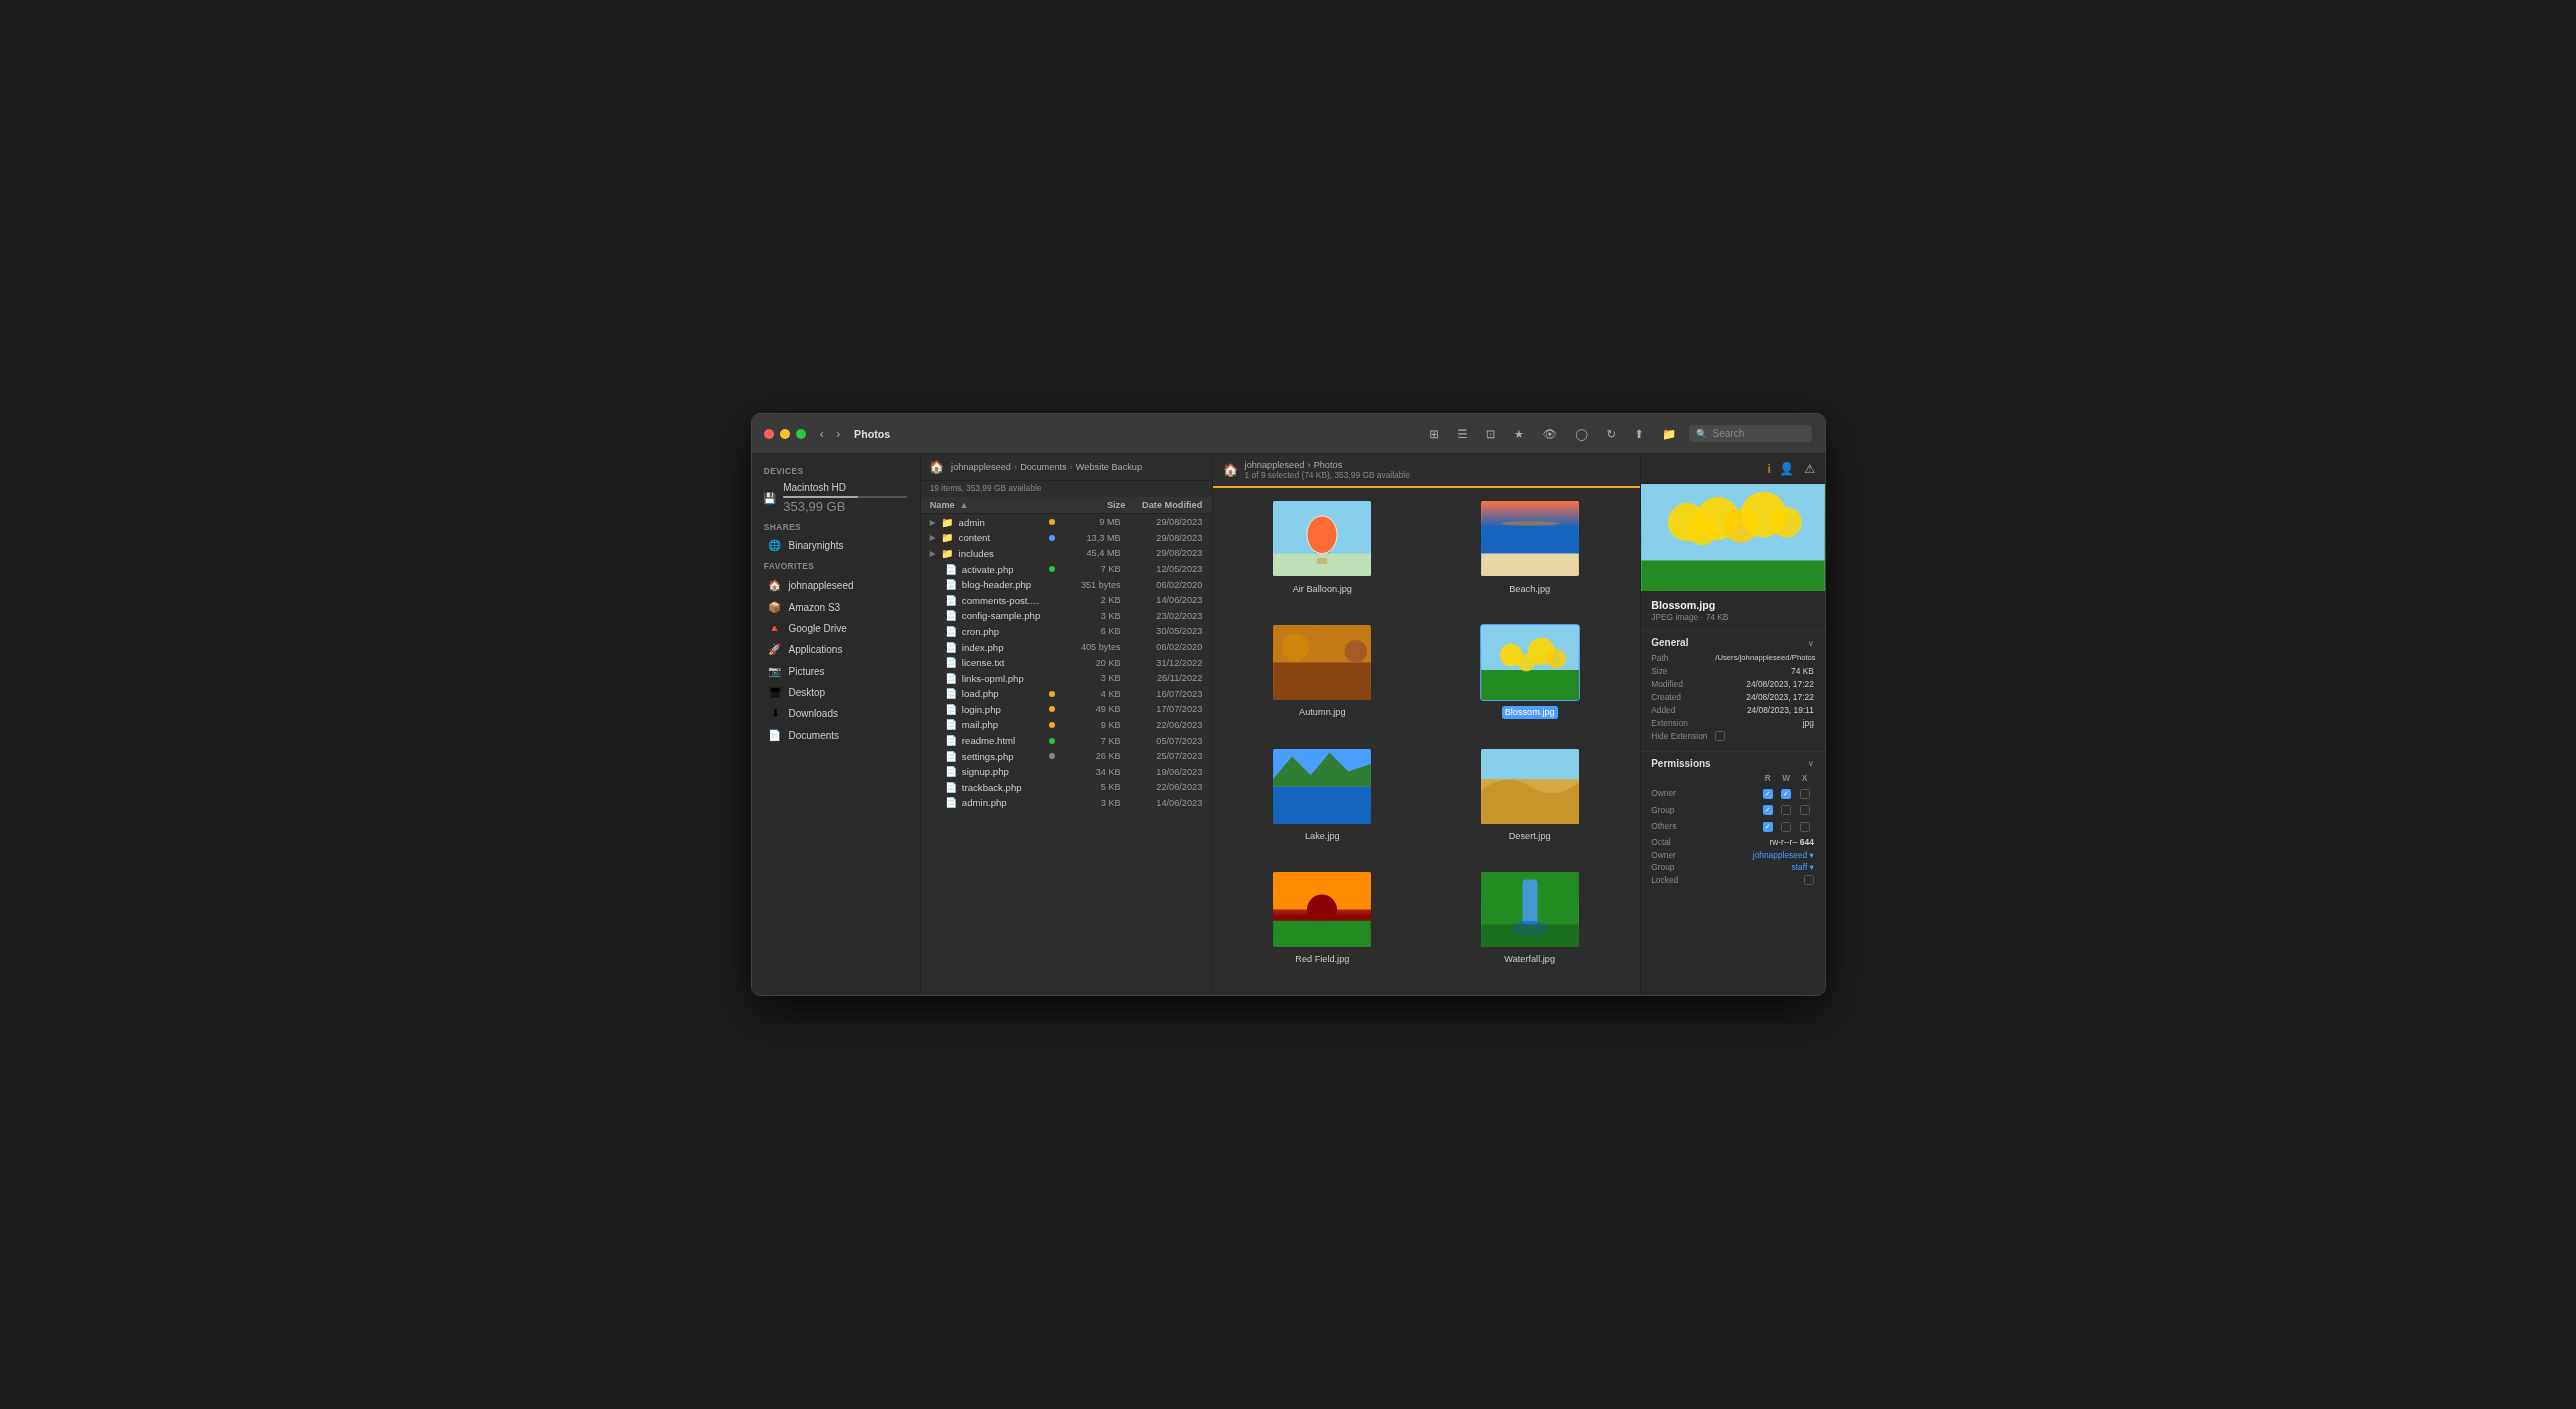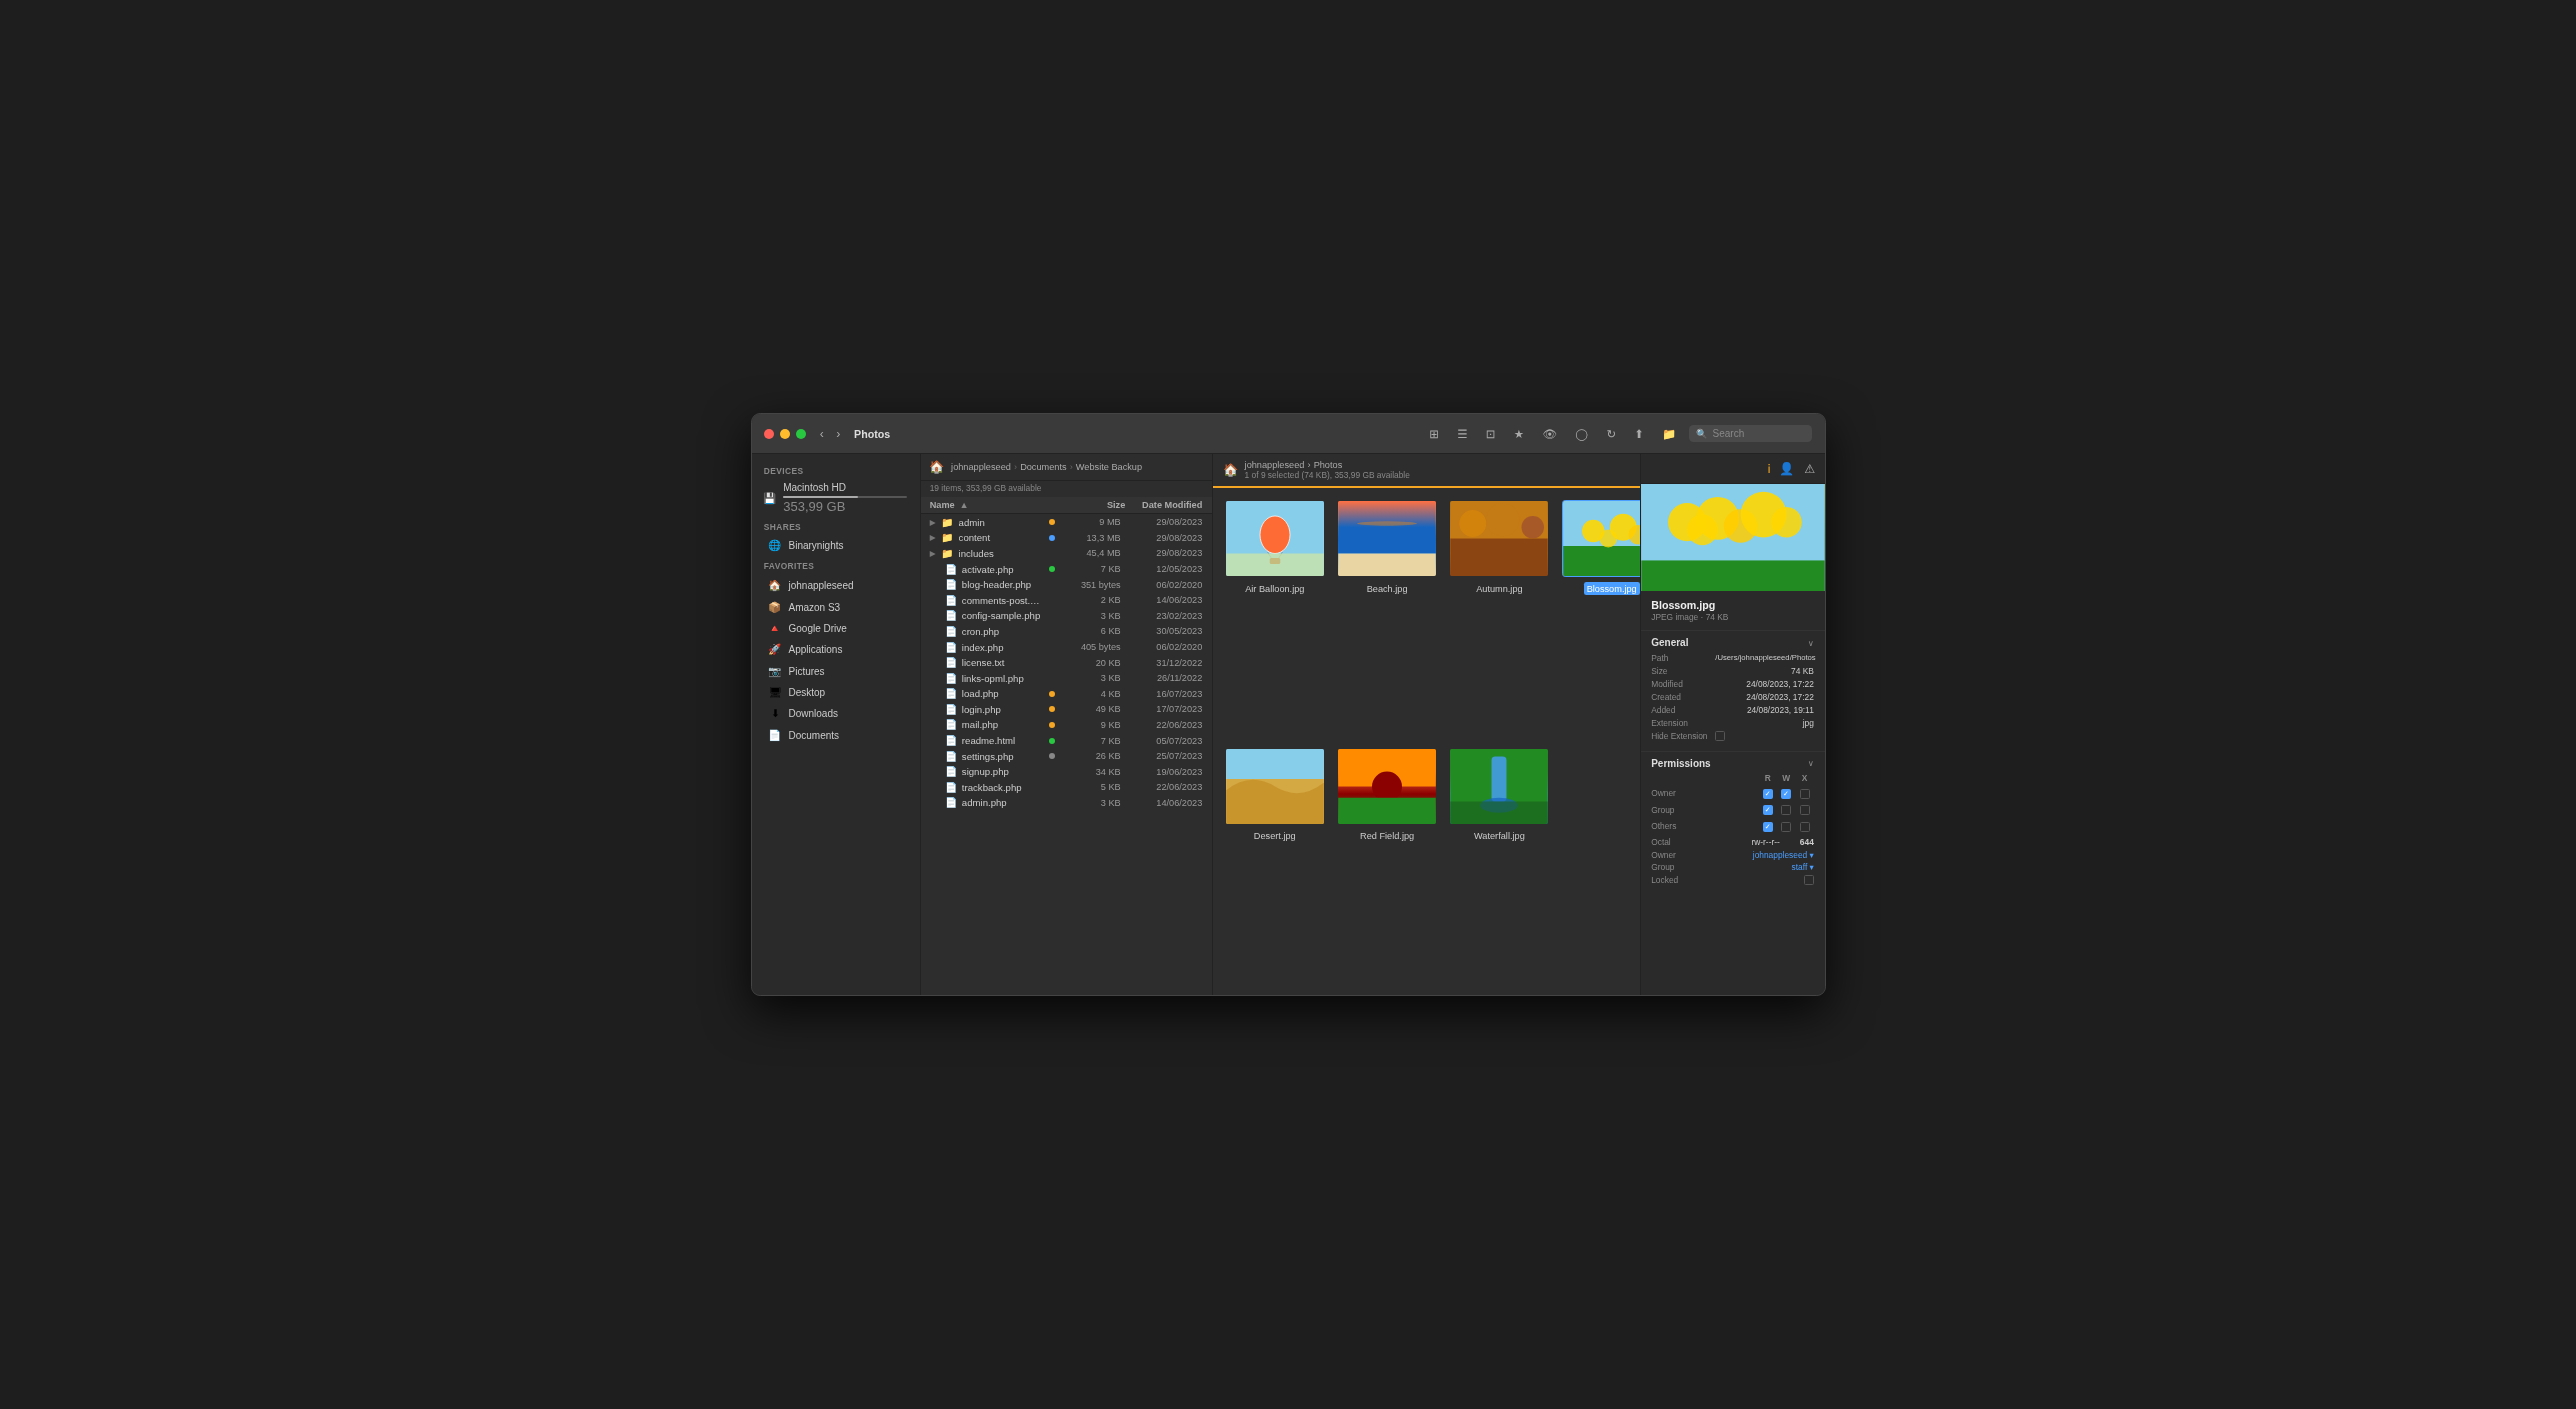--- a/index.html
+++ b/index.html
@@ -229,21 +229,21 @@
       border-bottom: 2.3px solid #f5a623;
       display: flex;
       align-items: center;
       gap: 6.1px;
       flex-shrink: 0;
     }
     .photo-breadcrumb { font-size: 9.2px; color: #aaa; display: flex; gap: 3.1px; align-items: center; }
     .photo-info-bar { font-size: 8.4px; color: #888; }
     .photo-grid {
       display: grid;
-      grid-template-columns: repeat(5, 1fr);
+      grid-template-columns: repeat(2, 1fr);
       gap: 12.3px;
       padding: 12.3px;
       overflow-y: auto;
       flex: 1;
     }
     .photo-cell {
       display: flex;
       flex-direction: column;
       align-items: center;
       gap: 4.6px;
@@ -403,21 +403,21 @@
       position: absolute;
       top: 0px;
       left: 0.8px;
     }
     .perm-octal-row {
       display: flex;
       align-items: center;
       margin: 4.6px 0 2.3px;
     }
     .perm-octal-label { font-size: 8.4px; color: #888; flex: 1; }
-    .perm-octal-vals { display: flex; gap: 20px; align-items: center; }
+    .perm-octal-vals { display: flex; gap: 2px; align-items: center; }
     .perm-octal-str { font-size: 8.4px; color: #ccc; }
     .perm-octal-num { font-size: 8.4px; color: #ccc; font-weight: 600; }
     .owner-group-row {
       display: flex;
       align-items: center;
       margin-bottom: 2.3px;
     }
     .og-label { font-size: 8.4px; color: #888; flex: 1; }
     .og-val {
       font-size: 8.4px;

